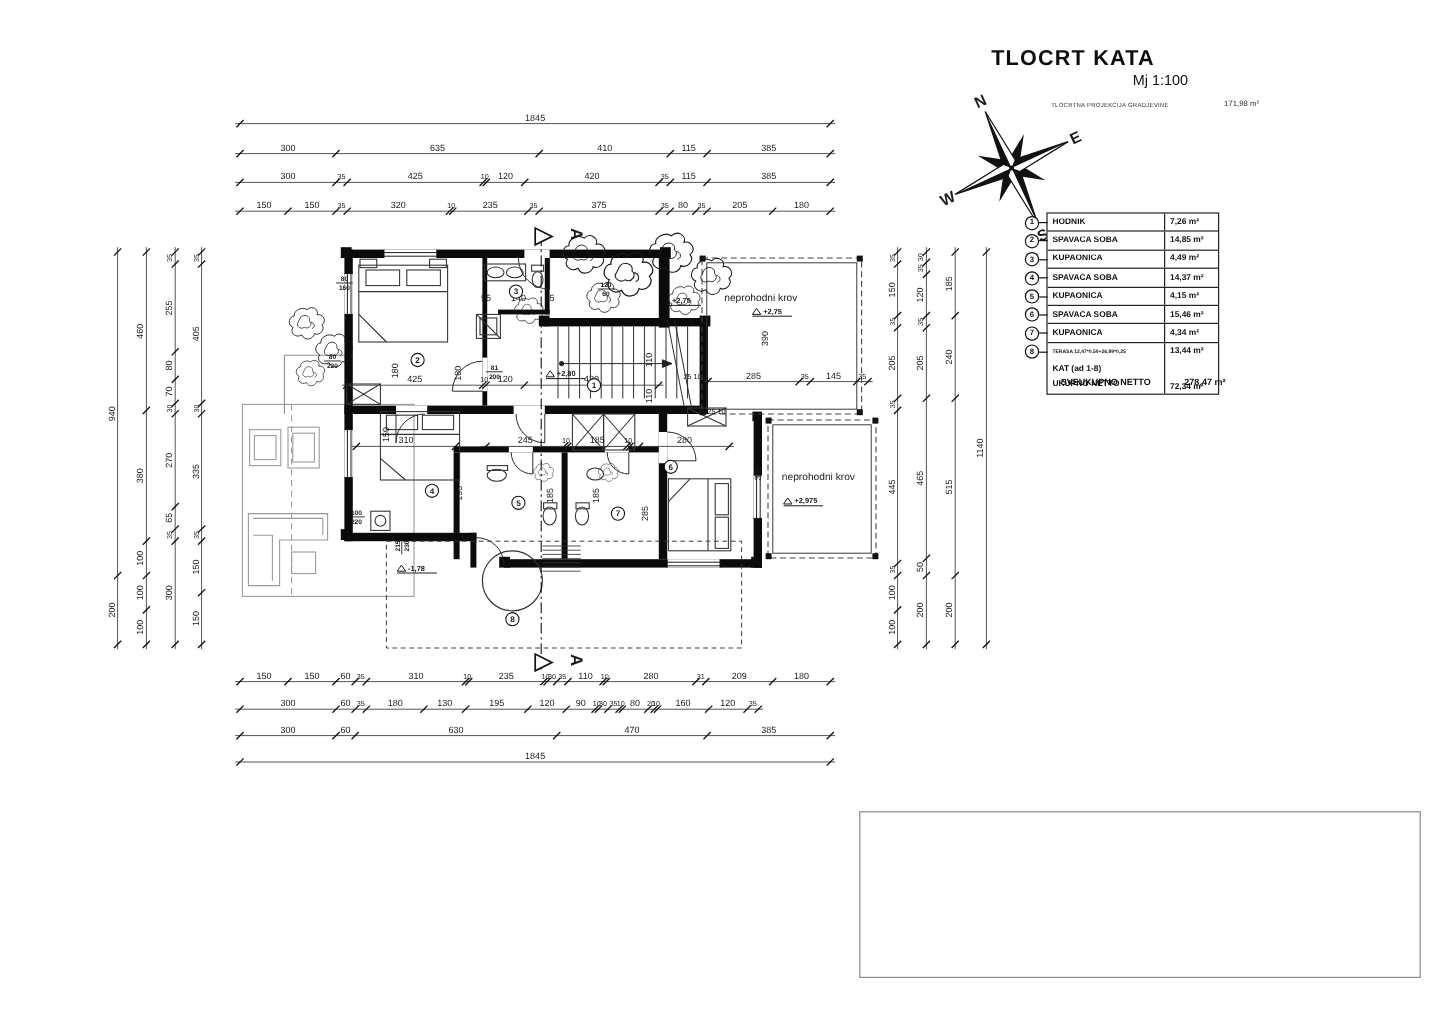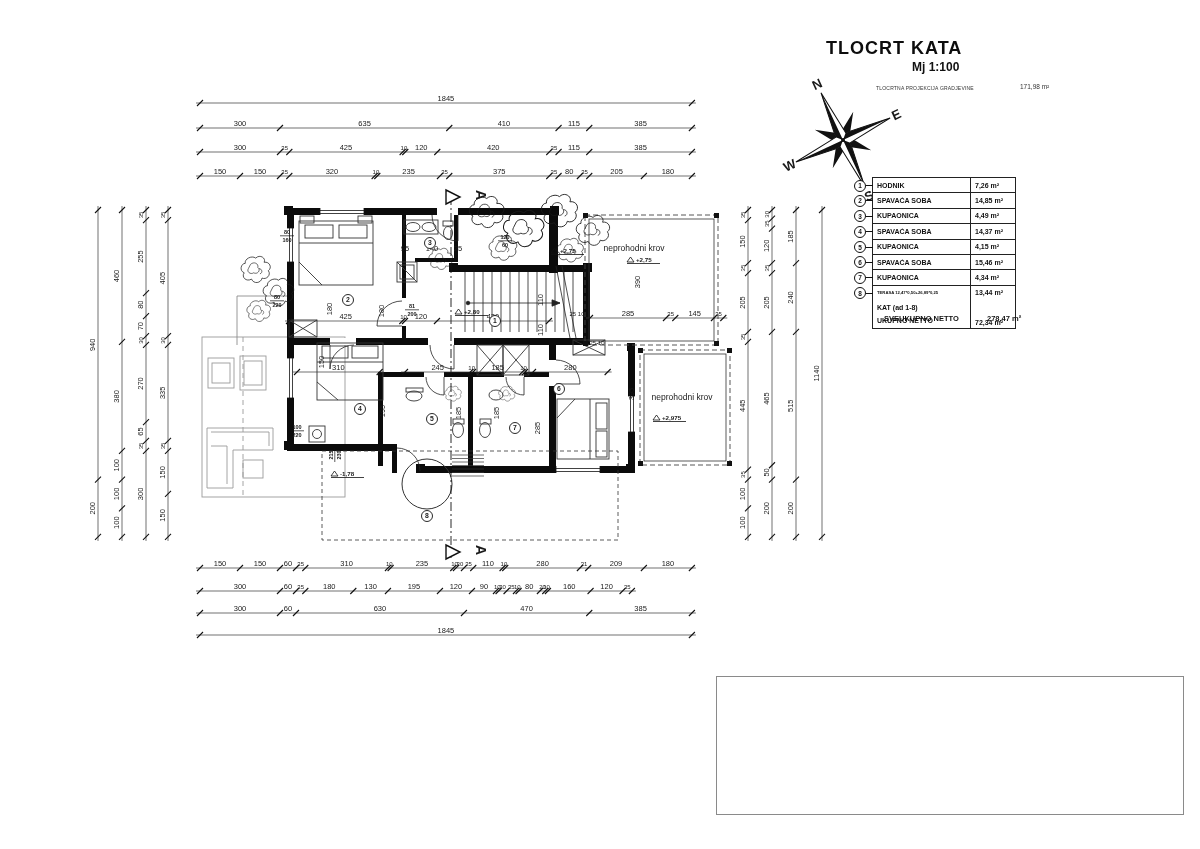--- a/index.html
+++ b/index.html
@@ -2,21 +2,21 @@
 <html><head>
 <meta charset="utf-8">
 <style>
   html,body{margin:0;padding:0;background:#e8e8e8;}
   .page{position:relative;width:1200px;height:849px;background:#ffffff;overflow:hidden;
         font-family:"Liberation Sans",sans-serif;color:#111;}
   .page > svg{position:absolute;left:0;top:0;}
   svg text{font-family:"Liberation Sans",sans-serif;fill:#1a1a1a;}
   .abs{position:absolute;}
   .title{font-size:18px;font-weight:bold;letter-spacing:1px;color:#0d0d0d;}
-  .scale{font-size:12px;font-weight:bold;}
+  .scale{font-size:12px;font-weight:normal;margin-left:32px;}
   .proj-label{font-size:5px;color:#333;letter-spacing:.2px;}
   .proj-value{font-size:6.5px;color:#333;}
   
   .legend{position:absolute;left:872px;top:177px;width:142px;border:1.2px solid #222;background:#fff;}
   .lrow{position:relative;display:flex;height:14.4px;border-bottom:1px solid #222;align-items:center;}
   .lrow:last-child{border-bottom:none;}
   .lname{flex:1;font-size:7px;font-weight:bold;padding-left:4px;white-space:nowrap;overflow:hidden;}
   .lname.small{font-size:4.2px;}
   .lval{width:40px;border-left:1px solid #222;align-self:stretch;display:flex;align-items:center;
         justify-content:flex-start;padding-left:4px;font-size:7px;font-weight:bold;white-space:nowrap;}

